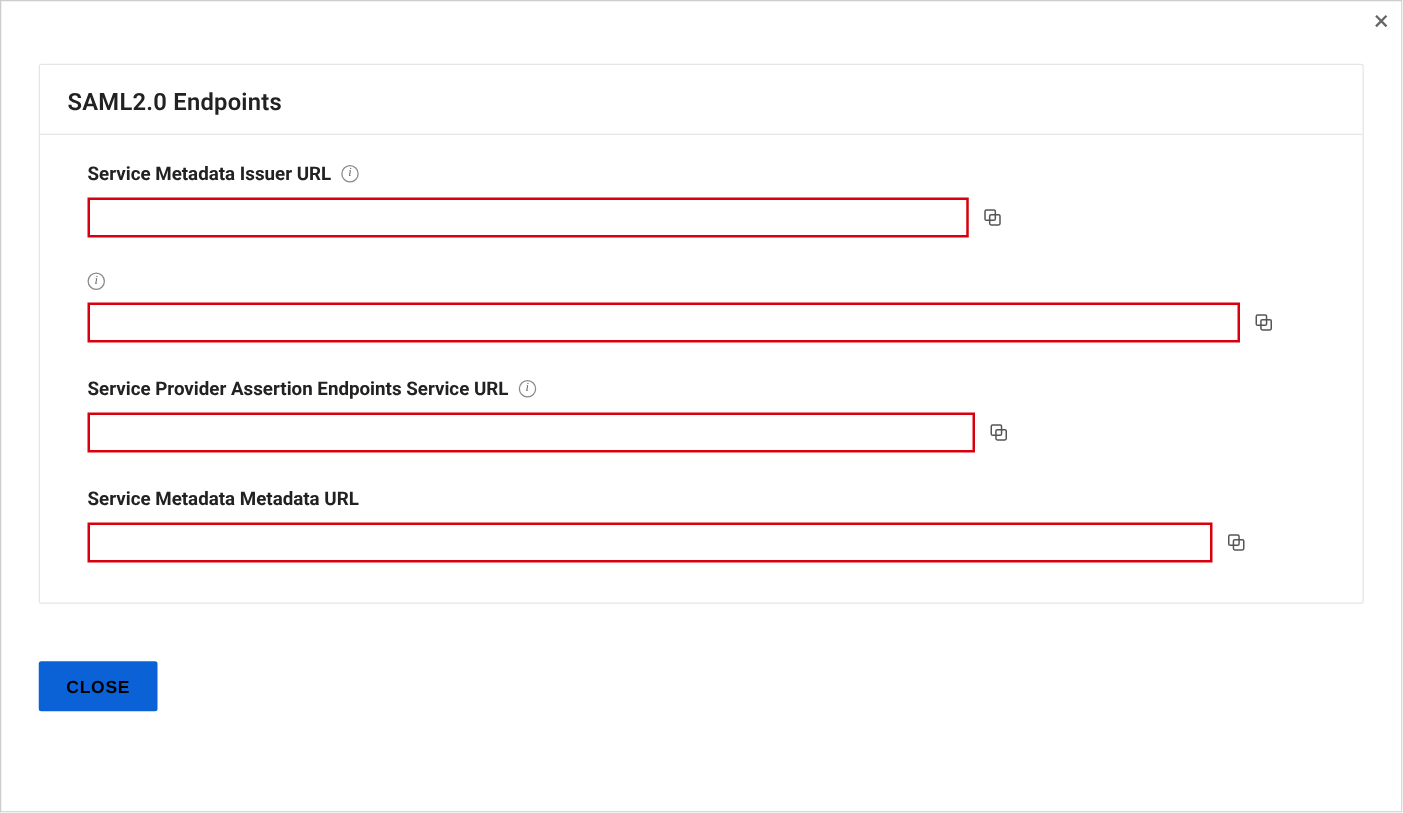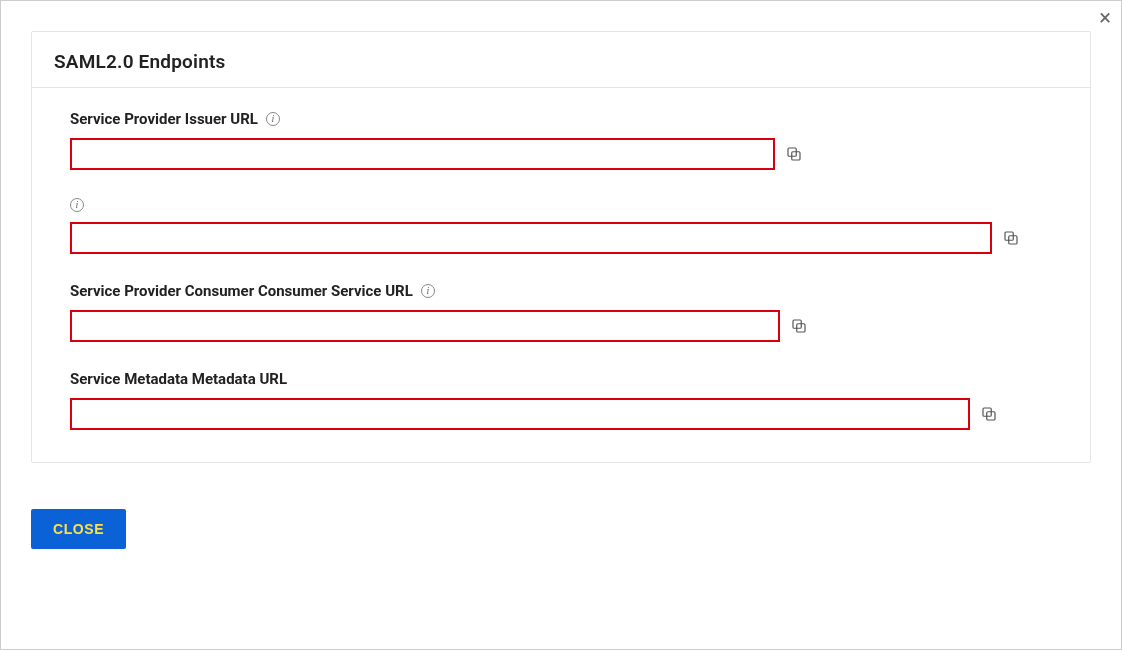--- a/index.html
+++ b/index.html
@@ -12,20 +12,21 @@
   }
   .close-x {
     position:absolute;
     top:6px; right:10px;
     font-size:22px; line-height:22px;
     color:#666; cursor:pointer; user-select:none;
   }
   .card {
     border:1px solid #e5e5e5;
     border-radius:2px;
+    margin-top:20px;
   }
   .card-header {
     padding:18px 22px 14px 22px;
     border-bottom:1px solid #e5e5e5;
   }
   .card-title {
     font-size:19px;
     font-weight:600;
     letter-spacing:.2px;
   }
@@ -60,21 +61,21 @@
   .w-half { width:710px; }
   .w-900  { width:900px; }
   .copy-icon { display:inline-flex; }
   .copy-icon svg { width:18px; height:18px; stroke:#555; fill:none; stroke-width:1.6; }
   .footer {
     display:flex;
     margin-top:46px;
   }
   .close-btn {
     background:#0b62d6;
-    color:#fde047;
+    color:#000000;
     font-weight:700;
     letter-spacing:.6px;
     text-transform:uppercase;
     border:none;
     padding:12px 22px;
     font-size:14px;
     cursor:pointer;
     border-radius:2px;
   }
 </style>
@@ -87,21 +88,21 @@
 
   <div class="card">
     <div class="card-header">
       <span class="card-title">SAML2.0 Endpoints</span>
     </div>
 
     <div class="card-body">
 
       <div class="field">
         <div class="field-label-row">
-          <span class="field-label">Service Provider Issuer URL</span>
+          <span class="field-label">Service Metadata Issuer URL</span>
           <span class="info-icon">i</span>
         </div>
         <div class="field-input-row">
           <div class="field-box w-med"></div>
           <span class="copy-icon">
             <svg viewBox="0 0 24 24">
                 <rect x="9" y="9" width="11" height="11" rx="1.5"></rect>
                 <rect x="4" y="4" width="11" height="11" rx="1.5"></rect>
               </svg>
           </span>
@@ -118,21 +119,21 @@
             <svg viewBox="0 0 24 24">
                 <rect x="9" y="9" width="11" height="11" rx="1.5"></rect>
                 <rect x="4" y="4" width="11" height="11" rx="1.5"></rect>
               </svg>
           </span>
         </div>
       </div>
 
       <div class="field">
         <div class="field-label-row">
-          <span class="field-label">Service Provider Consumer Consumer Service URL</span>
+          <span class="field-label">Service Provider Assertion Endpoints Service URL</span>
           <span class="info-icon">i</span>
         </div>
         <div class="field-input-row">
           <div class="field-box w-half"></div>
           <span class="copy-icon">
             <svg viewBox="0 0 24 24">
                 <rect x="9" y="9" width="11" height="11" rx="1.5"></rect>
                 <rect x="4" y="4" width="11" height="11" rx="1.5"></rect>
               </svg>
           </span>

